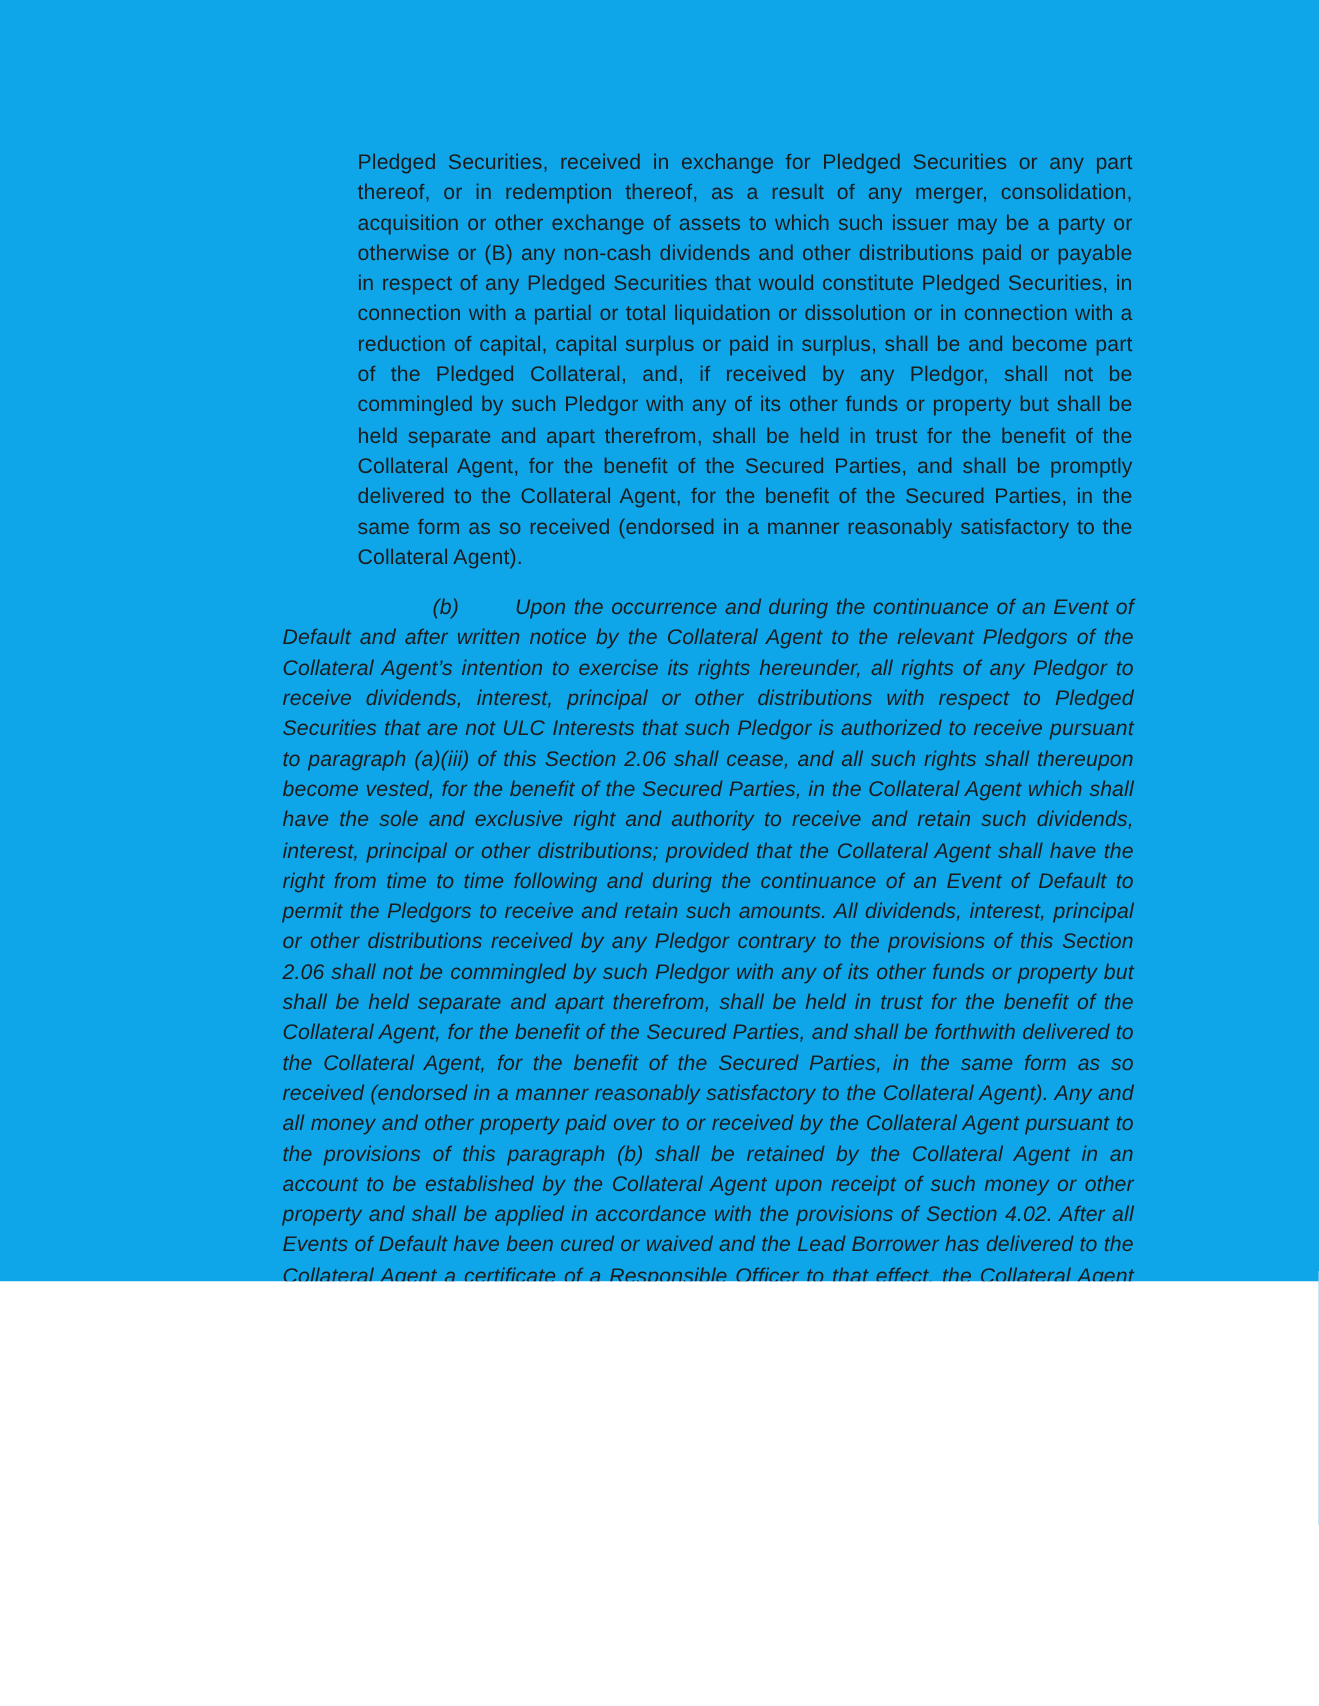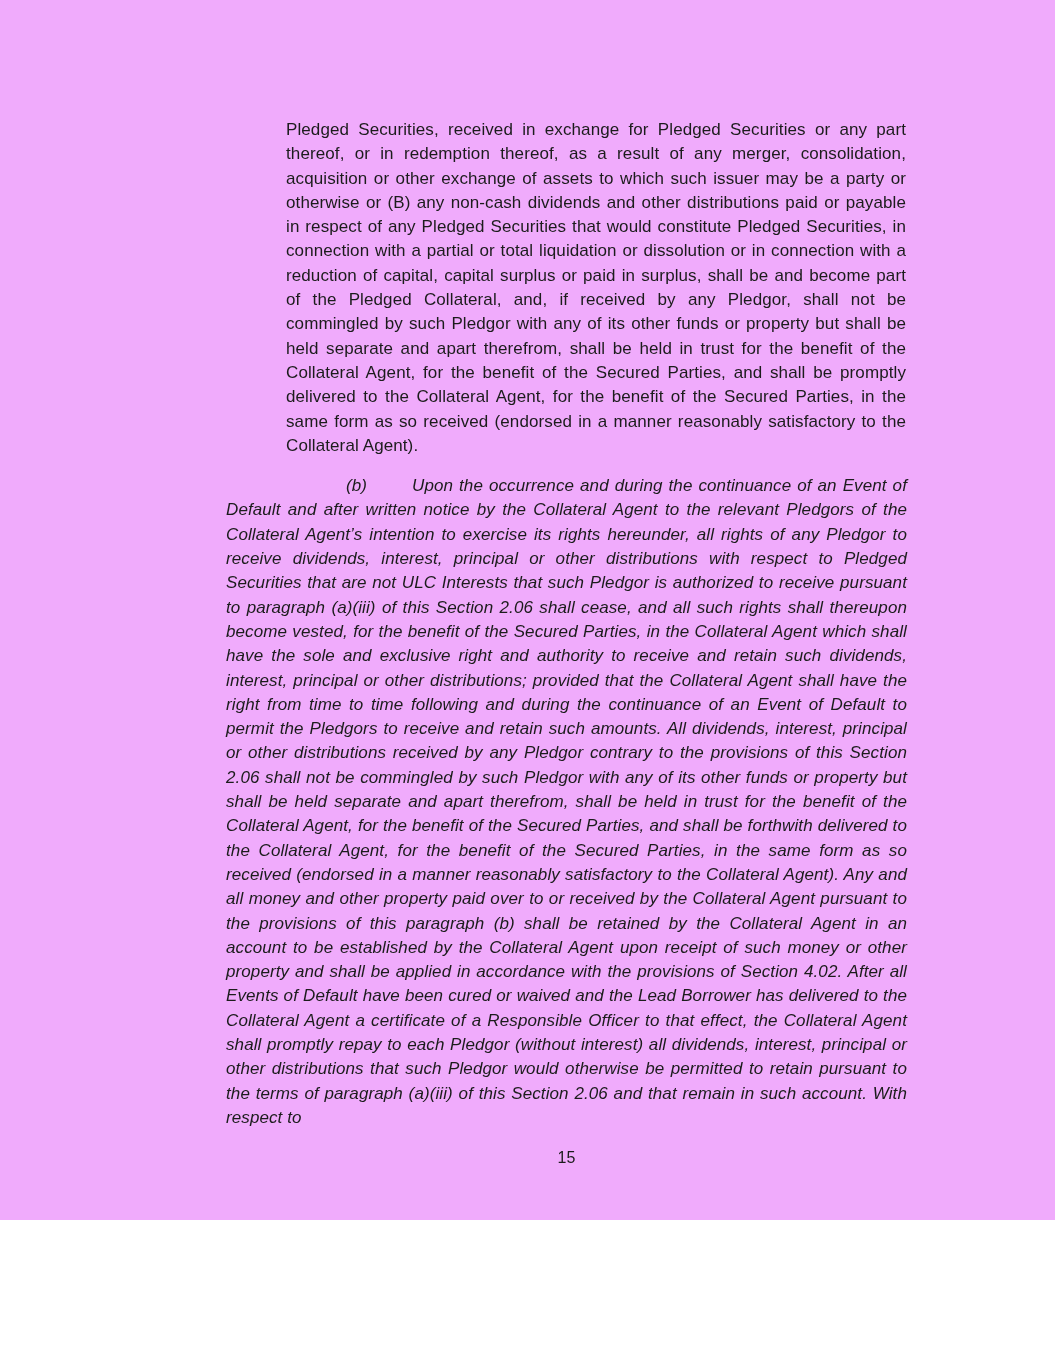--- a/index.html
+++ b/index.html
@@ -9,22 +9,22 @@
   body {
     width: 1055px;
     height: 1365px;
     background: #ffffff;
     font-family: "Liberation Sans", sans-serif;
     color: #1c1c1c;
   }
   .page {
     position: relative;
     width: 1055px;
-    height: 1220px;
-    background: #f0abfc;
+    height: 1025px;
+    background: #0ea5e9;
     overflow: hidden;
   }
   .content {
     position: absolute;
     left: 226px;
     top: 118px;
     width: 681px;
   }
   p {
     margin: 0;

